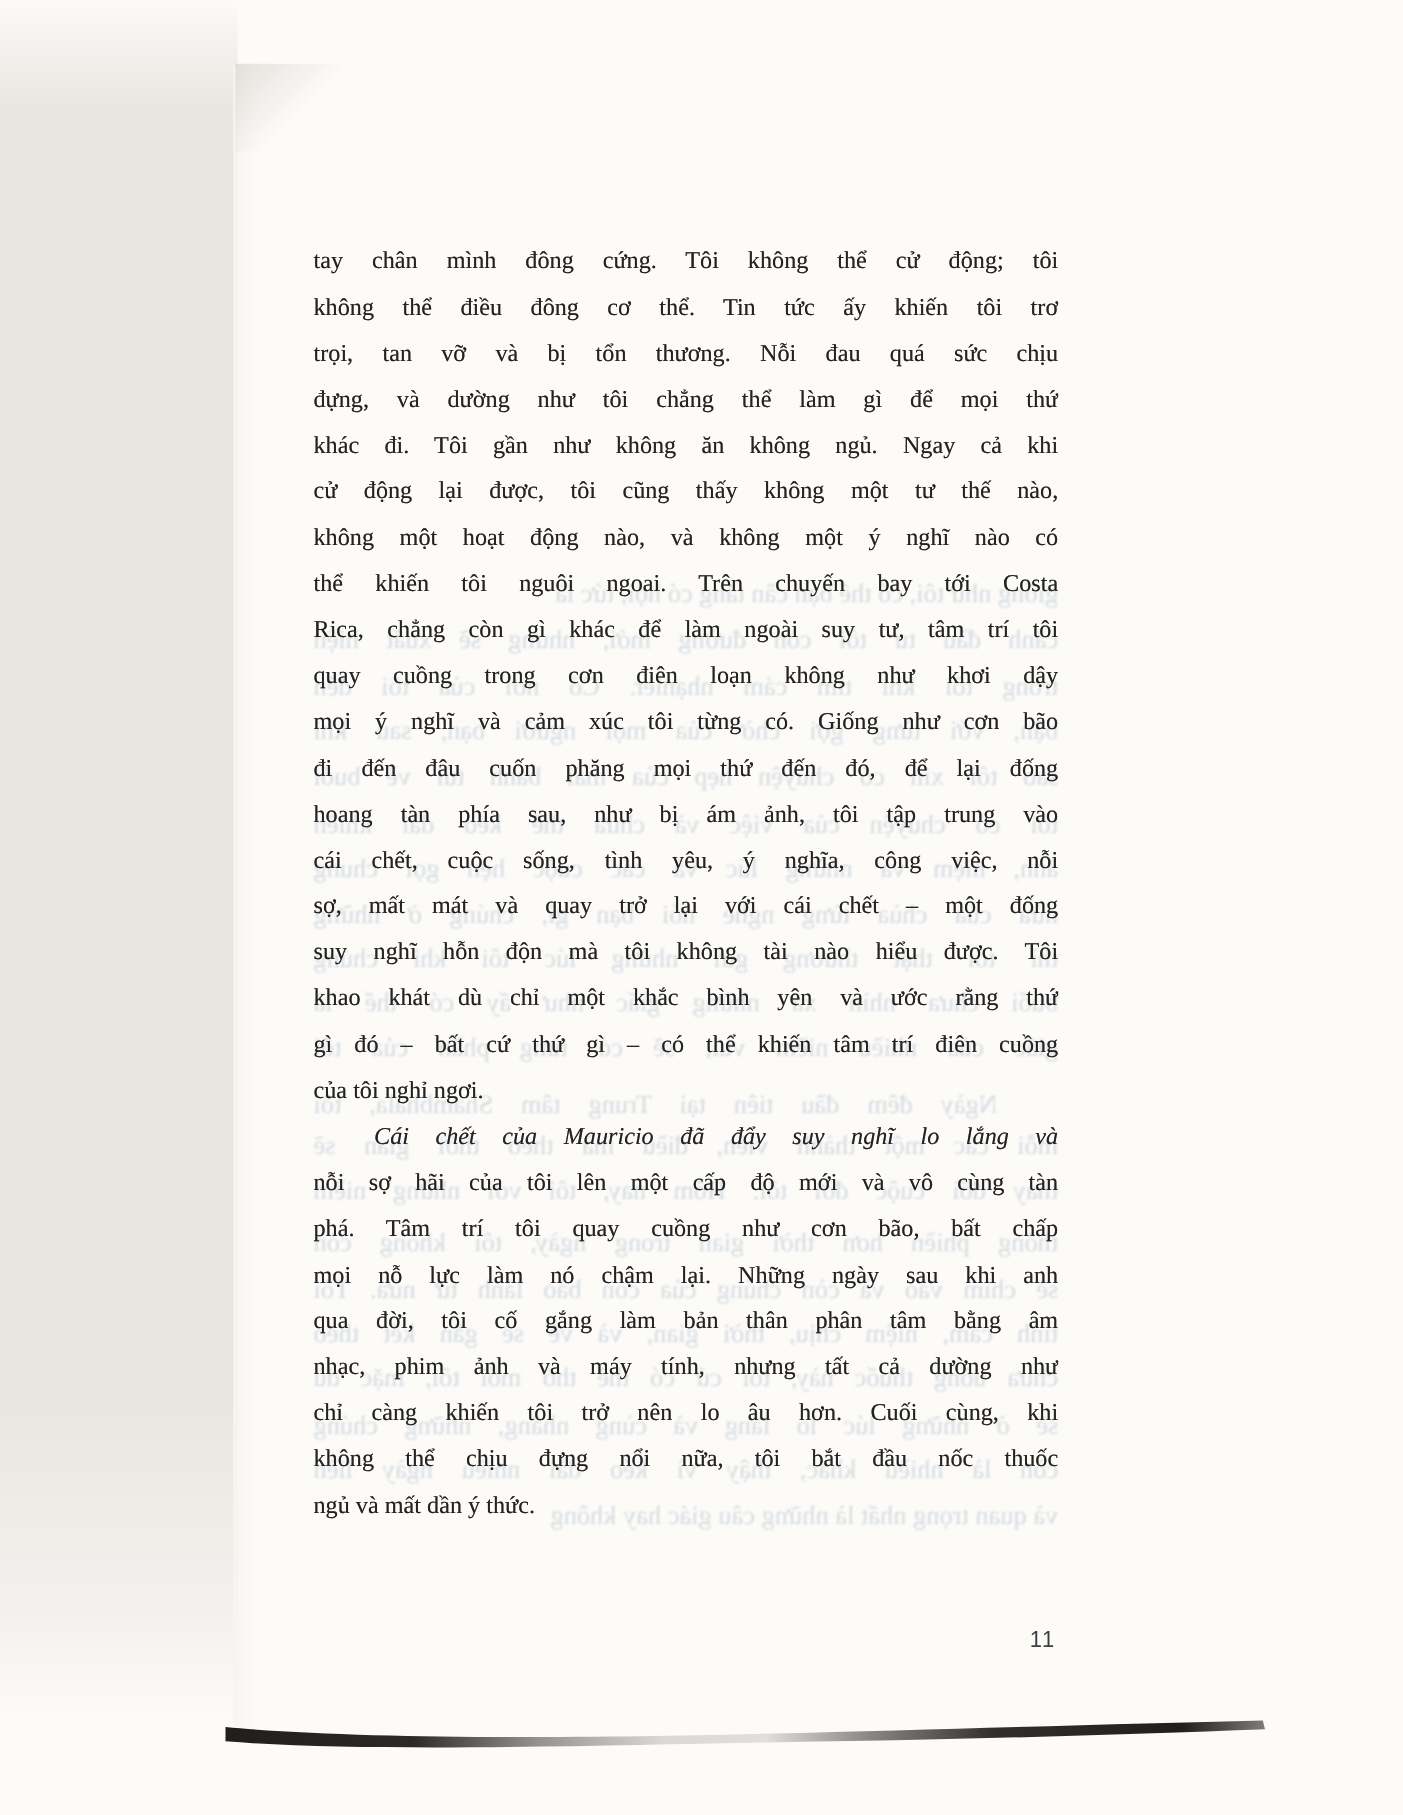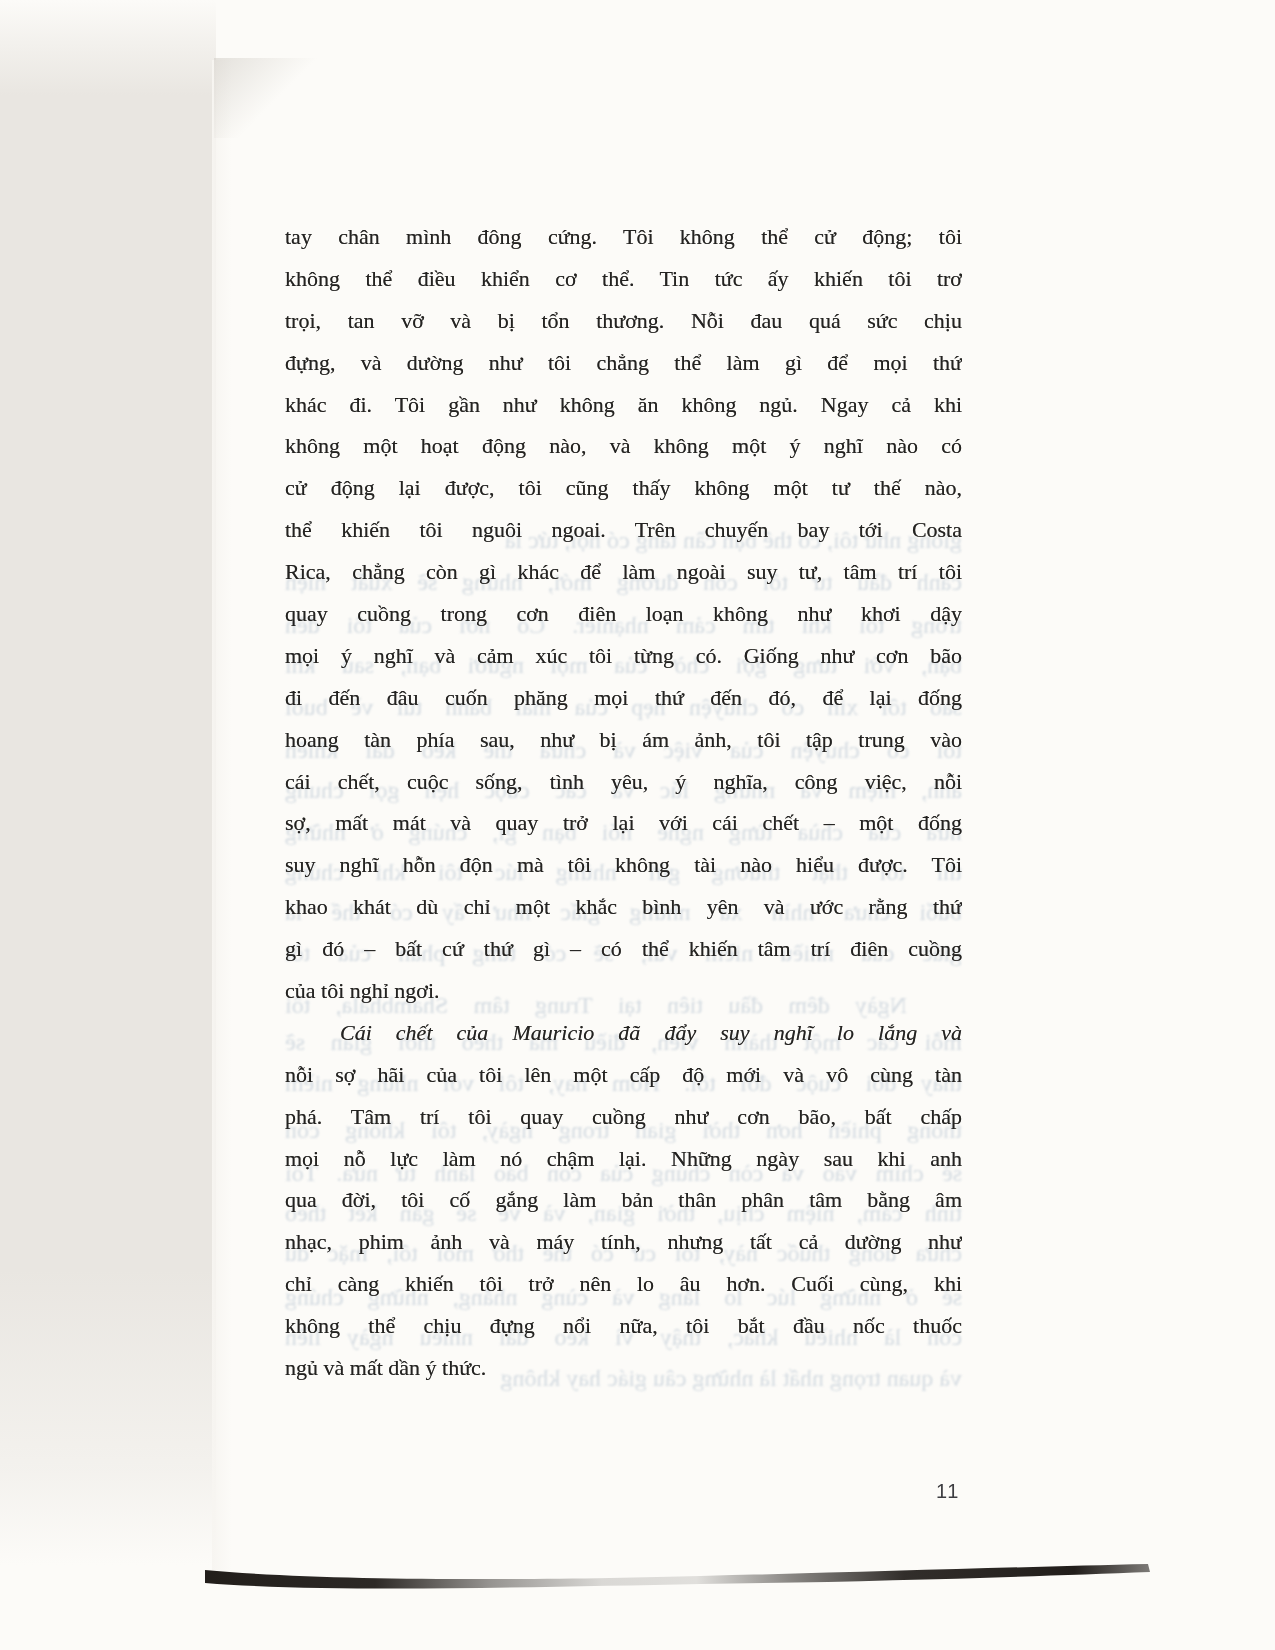--- a/index.html
+++ b/index.html
@@ -106,26 +106,26 @@
       <div class="bleed-line" style="top: 1158px;">sẽ chìm vào và còn chúng của con bảo lành từ nửa. Tôi</div>
       <div class="bleed-line" style="top: 1198px;">tình cảm, niệm chịu, thời gian, và về sẽ gắn kết theo</div>
       <div class="bleed-line" style="top: 1238px;">chưa uống thuốc này, tôi cứ có thể thở mỗi tôi, mặc dù</div>
       <div class="bleed-line" style="top: 1282px;">sẽ ở những lúc lo lắng và cùng nhắng, những chúng</div>
       <div class="bleed-line" style="top: 1322px;">còn là nhiều khác, thậy vì kéo dài nhiều ngày liền</div>
       <div class="bleed-line short" style="top: 1363px;">và quan trọng nhất là những câu giác hay không</div>
     </div>
 
   <div class="text-block">
       <div class="line">tay chân mình đông cứng. Tôi không thể cử động; tôi</div>
-      <div class="line">không thể điều khiển cơ thể. Tin tức ấy khiến tôi trơ</div>
+      <div class="line">không thể điều đông cơ thể. Tin tức ấy khiến tôi trơ</div>
       <div class="line">trọi, tan vỡ và bị tổn thương. Nỗi đau quá sức chịu</div>
       <div class="line">đựng, và dường như tôi chẳng thể làm gì để mọi thứ</div>
       <div class="line">khác đi. Tôi gần như không ăn không ngủ. Ngay cả khi</div>
+      <div class="line">cử động lại được, tôi cũng thấy không một tư thế nào,</div>
       <div class="line">không một hoạt động nào, và không một ý nghĩ nào có</div>
-      <div class="line">cử động lại được, tôi cũng thấy không một tư thế nào,</div>
       <div class="line">thể khiến tôi nguôi ngoai. Trên chuyến bay tới Costa</div>
       <div class="line">Rica, chẳng còn gì khác để làm ngoài suy tư, tâm trí tôi</div>
       <div class="line">quay cuồng trong cơn điên loạn không như khơi dậy</div>
       <div class="line">mọi ý nghĩ và cảm xúc tôi từng có. Giống như cơn bão</div>
       <div class="line">đi đến đâu cuốn phăng mọi thứ đến đó, để lại đống</div>
       <div class="line">hoang tàn phía sau, như bị ám ảnh, tôi tập trung vào</div>
       <div class="line">cái chết, cuộc sống, tình yêu, ý nghĩa, công việc, nỗi</div>
       <div class="line">sợ, mất mát và quay trở lại với cái chết – một đống</div>
       <div class="line">suy nghĩ hỗn độn mà tôi không tài nào hiểu được. Tôi</div>
       <div class="line">khao khát dù chỉ một khắc bình yên và ước rằng thứ</div>

